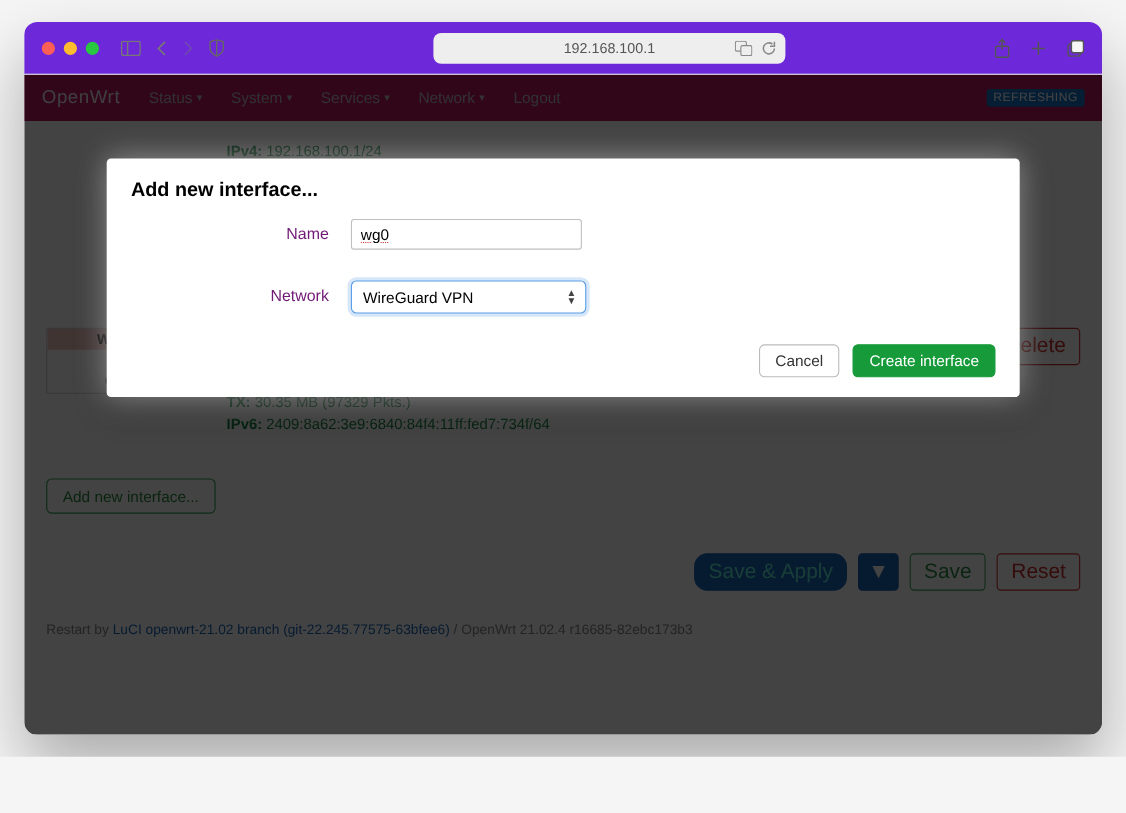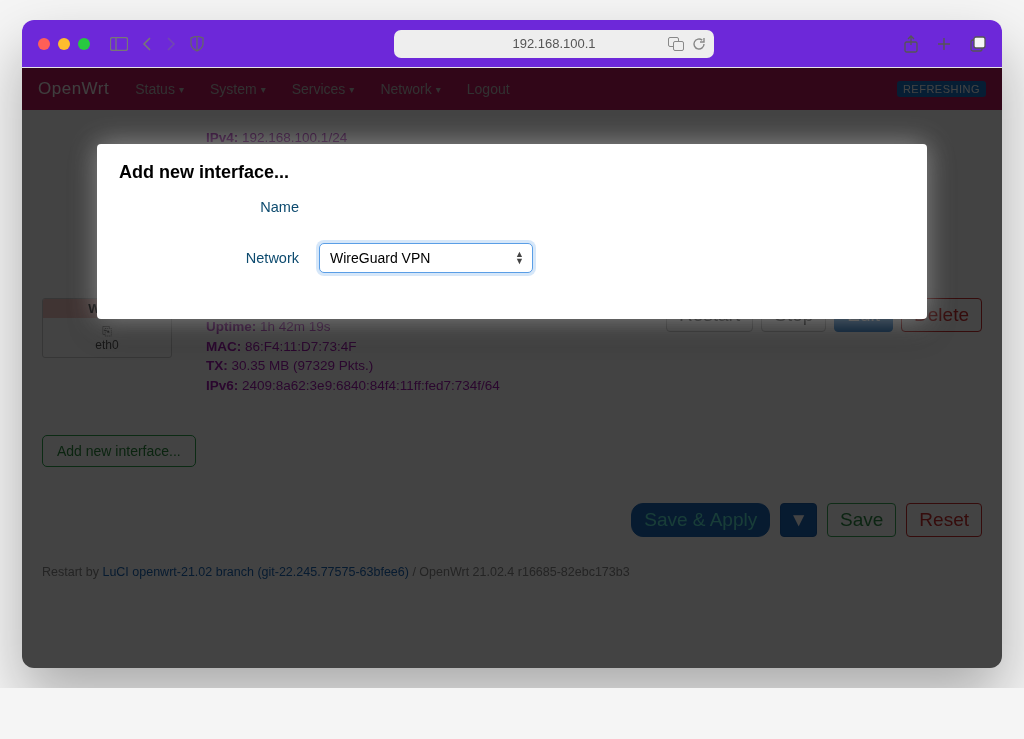--- a/index.html
+++ b/index.html
@@ -25,21 +25,21 @@
   .nav { background:#be185d; color:#ddd; height:42px; display:flex; align-items:center; padding:0 16px; gap:26px; font-size:14px;}
   .brand { color:#eee; font-size:17px; font-weight:400; letter-spacing:.5px;}
   .navlink { display:flex; align-items:center; gap:4px; color:#bbb;}
   .navlink .car { font-size:10px; }
   .refresh { margin-left:auto; background:#1a73c7; color:#fff; font-size:11px; font-weight:400; padding:2px 6px; border-radius:3px; letter-spacing:.5px;}
   .pbody { padding: 0 20px; }
   .ifacecard { display:flex; margin:8px 0 12px; padding:10px 0; }
   .ibox { width:130px; border:1px solid #d0d0d0; border-radius:3px; text-align:center; margin-right:34px; overflow:hidden; height:60px;}
   .ibox .hd { background:#f6c8c5; color:#000; font-size:13px; font-weight:700; padding:2px 0;}
   .ibox .bd { font-size:12px; color:#555; padding:6px 0;}
-  .kv { font-size:13.5px; color:#a21caf; line-height:1.45;}
+  .kv { font-size:13.5px; color:#15803d; line-height:1.45;}
   .kv b { font-weight:700;}
   .btnrow { margin-left:auto; display:flex; gap:8px; align-items:flex-start;}
   .btn { font-size:19px; padding:5px 12px; border-radius:4px; border:1px solid #bbb; background:#fafafa; color:#333;}
   .btn.blue { background:#1d78cf; border-color:#1d78cf; color:#fff;}
   .btn.redborder { border-color:#cc2e2e; color:#cc2e2e; background:#fff;}
   .addlink { display:inline-block; margin:18px 0 26px; border:1px solid #2da44e; color:#2b8a3e; padding:7px 14px; border-radius:5px; font-size:14px;}
   .bottomrow { display:flex; gap:10px; justify-content:flex-end; padding:10px 0 20px; border-top:0;}
   .btn.bluesolid { background:#1d68b8; border-color:#1d68b8; color:#5eead4;border-radius:12px;}
   .btn.bluecaret { background:#1d68b8; border-color:#1a5fa7; color:#fff; padding:5px 8px;}
   .btn.greenborder { border-color:#3aa757; color:#2f8c46; background:#fff;}
@@ -47,21 +47,21 @@
   .footer a { color:#1d68b8; text-decoration:none;}
   
   .overlay { position:absolute; inset:0; background:rgba(0,0,0,.52); }
   .modal {
     position:absolute; left:50%; transform:translateX(-50%); top:76px;
     width:830px; background:#fff; border-radius:4px; padding:18px 22px 18px;
     box-shadow: 0 0 28px rgba(255,255,255,.45), 0 10px 30px rgba(0,0,0,.3);
   }
   .mtitle { font-size:18px; font-weight:700; margin-bottom:16px;}
   .frow { display:flex; align-items:center; margin:10px 0 28px;}
-  .flabel { width:200px; text-align:right; padding-right:20px; font-size:14.5px; color:#0c4a6e;}
+  .flabel { width:200px; text-align:right; padding-right:20px; font-size:14.5px; color:#701a75;}
   .finput { width:210px; height:28px; border:1px solid #bfbfbf; border-radius:3px; padding:0 8px; font-size:14px;}
   .underline { text-decoration: underline dotted #c33; text-decoration-thickness:1px; text-underline-offset:2px;}
   .fselect {
     width:214px; height:30px; border:1.5px solid #5a9ee6; border-radius:5px;
     padding:0 22px 0 10px; font-size:14px; display:flex; align-items:center;
     box-shadow: 0 0 0 3px rgba(90,158,230,.25); position:relative; background:#fff;
   }
   .fselect .arrows { position:absolute; right:8px; font-size:9px; line-height:7px; color:#444; text-align:center;}
   .mfoot { display:flex; gap:12px; justify-content:flex-end; margin-top:6px;}
   .mbtn { font-size:14px; padding:6px 14px; border-radius:5px;}
@@ -218,25 +218,30 @@
         </div>
       </div>
     </div>
 
     <div class="overlay"></div>
     <div class="modal">
       <div class="mtitle">Add new interface...</div>
 
       <div class="frow">
         <div class="flabel">Name</div>
+        <input class="finput underline" value="wg0" style="">
       </div>
 
       <div class="frow">
         <div class="flabel">Network</div>
         <div class="fselect">
           <span>WireGuard VPN</span>
           <span class="arrows">▲<br>▼</span>
         </div>
       </div>
 
+      <div class="mfoot">
+        <button class="mbtn cancel">Cancel</button>
+        <button class="mbtn create">Create interface</button>
+      </div>
     </div>
   </div>
 </div>
 
 </body></html>

